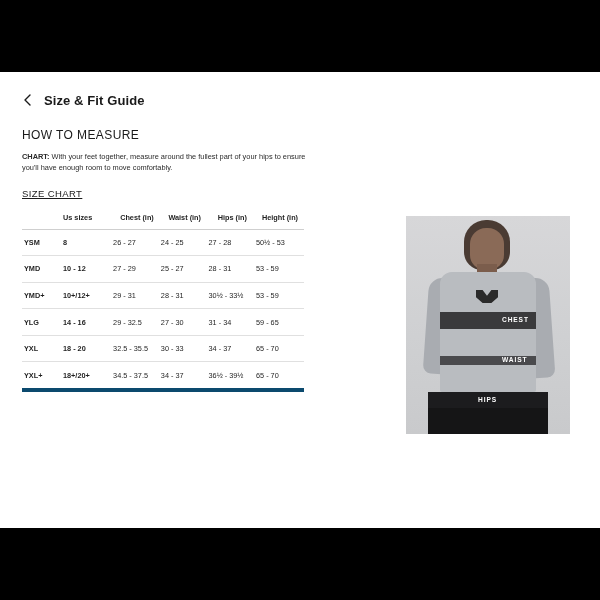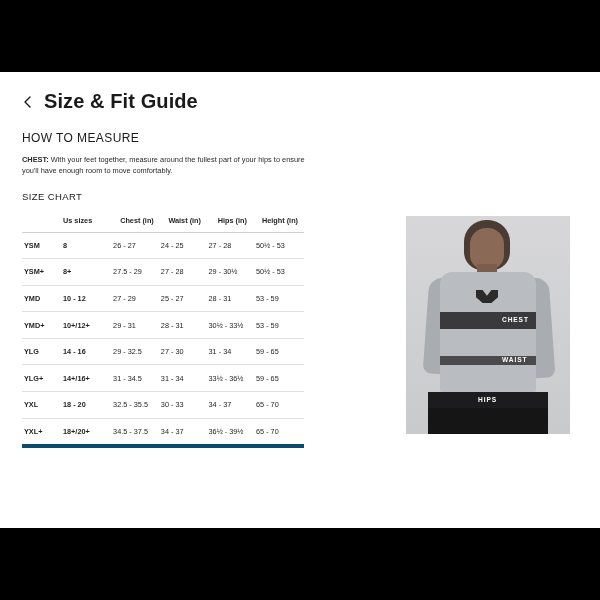--- a/index.html
+++ b/index.html
@@ -30,21 +30,21 @@
     width: 20px;
     height: 20px;
     display: flex;
     align-items: center;
     justify-content: center;
     margin-right: 6px;
     cursor: pointer;
   }
   .back-icon svg { display: block; }
   .title {
-    font-size: 20px;
+    font-size: 13px;
     font-weight: bold;
     color: #1a1a1a;
     letter-spacing: 0.1px;
   }
   .section-head {
     font-size: 12px;
     font-weight: normal;
     color: #1a1a1a;
     letter-spacing: 0.4px;
     margin: 18px 0 9px 22px;
@@ -58,20 +58,21 @@
     line-height: 1.52;
     color: #2a2a2a;
     margin: 0 0 11px 0;
   }
   .measure-p b { font-weight: bold; }
   .chart-head {
     font-size: 9.5px;
     color: #1a1a1a;
     letter-spacing: 0.4px;
     margin: 14px 0 8px 22px;
+    text-decoration: underline;
   }
   table.sizechart {
     margin-left: 22px;
     border-collapse: collapse;
     width: 282px;
   }
   table.sizechart th, table.sizechart td {
     font-size: 7.3px;
     color: #1f1f1f;
     padding: 0;
@@ -233,21 +234,21 @@
       <svg width="14" height="14" viewBox="0 0 14 14" aria-hidden="true">
         <polyline points="9,2 4,7 9,12" fill="none" stroke="#1a1a1a" stroke-width="1.4" stroke-linecap="round" stroke-linejoin="round"></polyline>
       </svg>
     </div>
     <div class="title">Size &amp; Fit Guide</div>
   </div>
 
   <div class="section-head">HOW TO MEASURE</div>
 
   <div class="measure-block">
-    <p class="measure-p"><b>CHEST:</b><span> With your feet together, measure around the fullest part of your hips to ensure you'll have enough room to move comfortably.</span></p>
+    <p class="measure-p"><b>CHART:</b><span> With your feet together, measure around the fullest part of your hips to ensure you'll have enough room to move comfortably.</span></p>
   </div>
 
   <div class="chart-head">SIZE CHART</div>
 
   <table class="sizechart">
     <thead>
       <tr>
         <th class="lbl"></th>
         <th class="us">Us sizes</th>
         <th class="c">Chest (in)</th>
@@ -259,28 +260,20 @@
     <tbody>
       <tr>
         <td class="lbl">YSM</td>
         <td class="us">8</td>
         <td class="c">26 - 27</td>
         <td class="c">24 - 25</td>
         <td class="c">27 - 28</td>
         <td class="c">50½ - 53</td>
       </tr>
       <tr>
-        <td class="lbl">YSM+</td>
-        <td class="us">8+</td>
-        <td class="c">27.5 - 29</td>
-        <td class="c">27 - 28</td>
-        <td class="c">29 - 30½</td>
-        <td class="c">50½ - 53</td>
-      </tr>
-      <tr>
         <td class="lbl">YMD</td>
         <td class="us">10 - 12</td>
         <td class="c">27 - 29</td>
         <td class="c">25 - 27</td>
         <td class="c">28 - 31</td>
         <td class="c">53 - 59</td>
       </tr>
       <tr>
         <td class="lbl">YMD+</td>
         <td class="us">10+/12+</td>
@@ -288,28 +281,20 @@
         <td class="c">28 - 31</td>
         <td class="c">30½ - 33½</td>
         <td class="c">53 - 59</td>
       </tr>
       <tr>
         <td class="lbl">YLG</td>
         <td class="us">14 - 16</td>
         <td class="c">29 - 32.5</td>
         <td class="c">27 - 30</td>
         <td class="c">31 - 34</td>
-        <td class="c">59 - 65</td>
-      </tr>
-      <tr>
-        <td class="lbl">YLG+</td>
-        <td class="us">14+/16+</td>
-        <td class="c">31 - 34.5</td>
-        <td class="c">31 - 34</td>
-        <td class="c">33½ - 36½</td>
         <td class="c">59 - 65</td>
       </tr>
       <tr>
         <td class="lbl">YXL</td>
         <td class="us">18 - 20</td>
         <td class="c">32.5 - 35.5</td>
         <td class="c">30 - 33</td>
         <td class="c">34 - 37</td>
         <td class="c">65 - 70</td>
       </tr>

